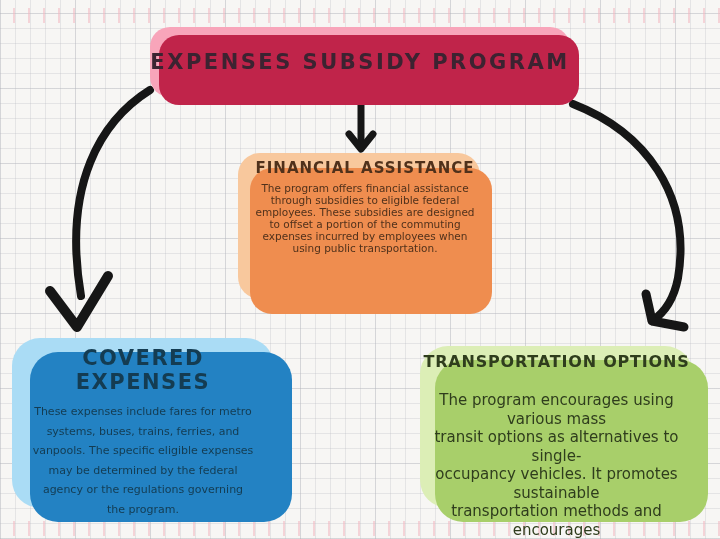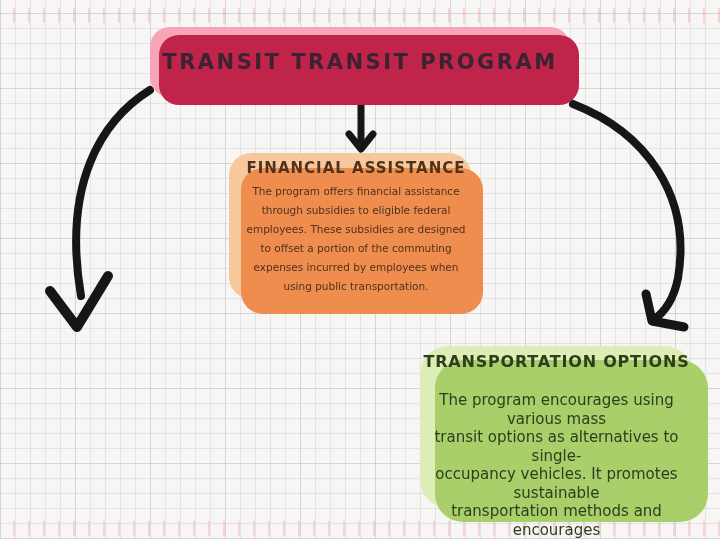--- a/index.html
+++ b/index.html
@@ -46,25 +46,25 @@
   }
 
   .title-card{
     left:150px;top:27px;width:420px;height:70px;border-radius:20px;
     --sx:9px;--sy:8px;
     display:flex;align-items:center;justify-content:center;
   }
   .title-card .card-title{font-size:21px;letter-spacing:2.5px;}
 
   .fa-card{
-    left:229px;top:153px;width:242px;height:146px;border-radius:22px;
+    left:238px;top:153px;width:242px;height:146px;border-radius:22px;
     --sx:12px;--sy:15px;padding:7px 4px 0 16px;
   }
   .fa-card .card-title{font-size:15px;letter-spacing:1px;margin-bottom:5px;}
-  .fa-card .card-body{font-size:10.5px;line-height:19px;}
+  .fa-card .card-body{font-size:10.5px;line-height:12px;}
 
   .ce-card{
     left:12px;top:338px;width:262px;height:170px;border-radius:28px;
     --sx:18px;--sy:14px;padding:8px 4px 0 4px;
   }
   .ce-card .card-title{font-size:21px;letter-spacing:1.5px;margin-bottom:8px;}
   .ce-card .card-body{font-size:11px;line-height:19.5px;}
 
   .to-card{
     left:420px;top:346px;width:273px;height:162px;border-radius:28px;
@@ -87,33 +87,42 @@
     <path d="M 50 291 L 77 327 L 108 276" stroke-width="10"></path>
 
     <path d="M 361 99 L 361 141" stroke-width="7"></path>
     <path d="M 349 134 L 361 149 L 373 134" stroke-width="7"></path>
 
     <path d="M 573 104 C 645 132 692 195 678 278 C 674 299 664 313 652 321" stroke-width="8"></path>
     <path d="M 646 294 L 652 321 L 684 327" stroke-width="9"></path>
   </svg>
 
   <div class="card title-card" style="--fill: #f8a5ba; --shadow: #c0244a; --text: #3c2331;">
-    <div class="card-title">TRANSIT TRANSIT PROGRAM</div>
+    <div class="card-title">EXPENSES SUBSIDY PROGRAM</div>
   </div>
 
   <div class="card fa-card" style="--fill: #f8c89d; --shadow: #ef8d4f; --text: #50311b;">
     <div class="card-title">FINANCIAL ASSISTANCE</div>
     <div class="card-body">The program offers financial assistance
 through subsidies to eligible federal
 employees. These subsidies are designed
 to offset a portion of the commuting
 expenses incurred by employees when
 using public transportation.</div>
   </div>
 
+  <div class="card ce-card" style="--fill: #aadcf5; --shadow: #2382c3; --text: #143c52;">
+    <div class="card-title">COVERED EXPENSES</div>
+    <div class="card-body">These expenses include fares for metro
+systems, buses, trains, ferries, and
+vanpools. The specific eligible expenses
+may be determined by the federal
+agency or the regulations governing
+the program.</div>
+  </div>
 
   <div class="card to-card" style="--fill: #dceeb6; --shadow: #a8cf6a; --text: #2f3d1d;">
     <div class="card-title">TRANSPORTATION OPTIONS</div>
     <div class="card-body">The program encourages using various mass
 transit options as alternatives to single-
 occupancy vehicles. It promotes sustainable
 transportation methods and encourages
 employees to explore public transportation
 options that are convenient, reliable, and
 cost-effective.</div>

